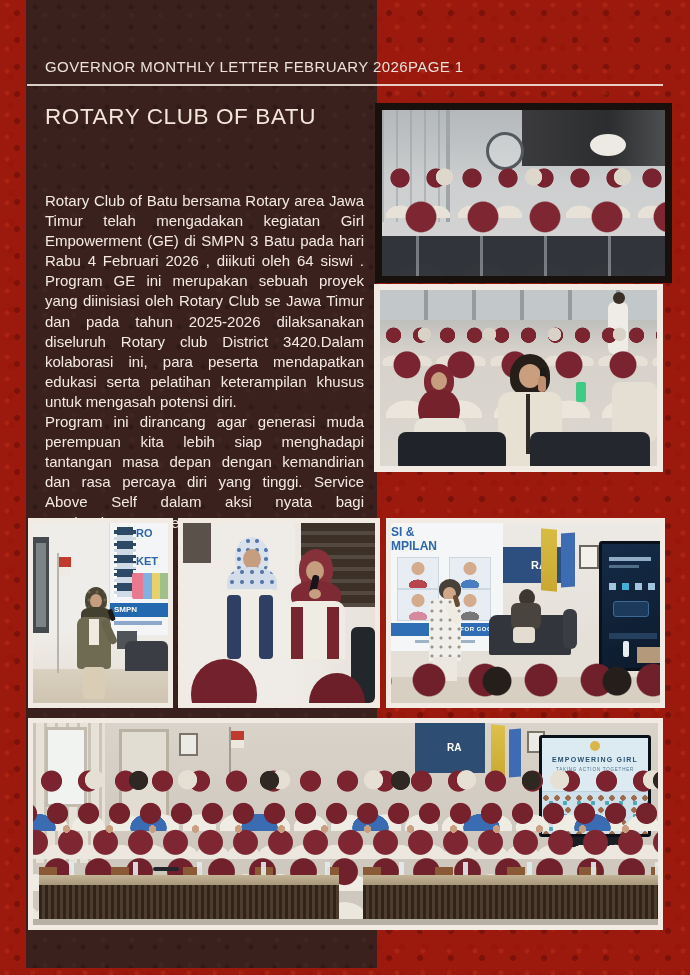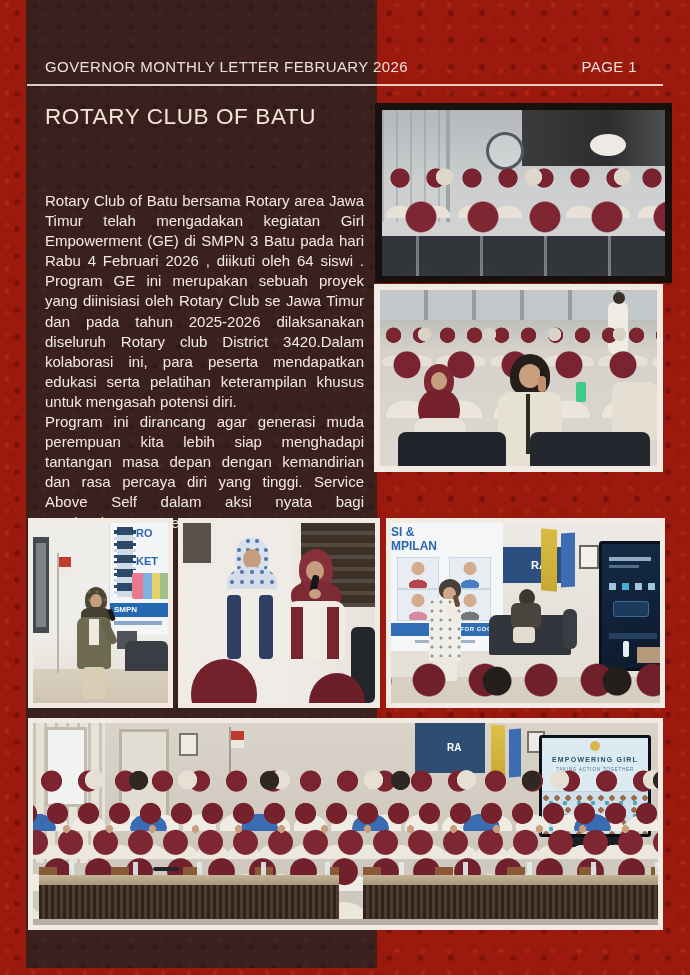--- a/index.html
+++ b/index.html
@@ -10,21 +10,21 @@
       radial-gradient(circle at 7px 5px, rgba(255,90,50,.16) 0 2px, transparent 3px),
       radial-gradient(circle at 17px 13px, rgba(40,0,0,.28) 0 2.5px, transparent 3.5px),
       radial-gradient(circle at 11px 19px, rgba(150,20,8,.55) 0 3px, transparent 4px);
     background-size:26px 22px,31px 27px,23px 29px;}
   .dark-panel{position:absolute;left:26px;top:0;width:351px;height:968px;
     background-color:#3b211d;
     background-image:
       radial-gradient(circle at 9px 7px, rgba(0,0,0,.20) 0 2px, transparent 3px),
       radial-gradient(circle at 19px 15px, rgba(255,255,255,.025) 0 2px, transparent 3px);
     background-size:24px 20px,29px 25px;}
-  .header{position:absolute;left:45px;top:58px;width:592px;display:flex;justify-content:space-between;
+  .header{position:absolute;left:45px;top:58px;width:592px;display:flex;justify-content:flex-start;
     color:#ece2da;font-size:15px;letter-spacing:.4px;}
   .rule{position:absolute;left:27px;top:84px;width:636px;height:2px;background:rgba(246,237,229,.85);}
   .title{position:absolute;left:45px;top:103px;width:330px;color:#f4e6da;font-size:22.5px;line-height:27px;letter-spacing:.6px;font-weight:400;}
   .body-text{position:absolute;left:45px;top:191px;width:319px;color:#f3eae3;font-size:15px;line-height:20.1px;text-align:justify;}
   .body-text p{margin:0;}
   .photo{position:absolute;box-sizing:border-box;overflow:hidden;background:#cfd0ce;}
   .photo>*{position:absolute;}
   #photo1{left:375px;top:103px;width:297px;height:180px;border:7px solid #17100d;}
   #photo2{left:374px;top:284px;width:289px;height:188px;border:6px solid #f2ebe4;}
   #photoA{left:28px;top:518px;width:145px;height:190px;border:5px solid #f2ebe4;}

